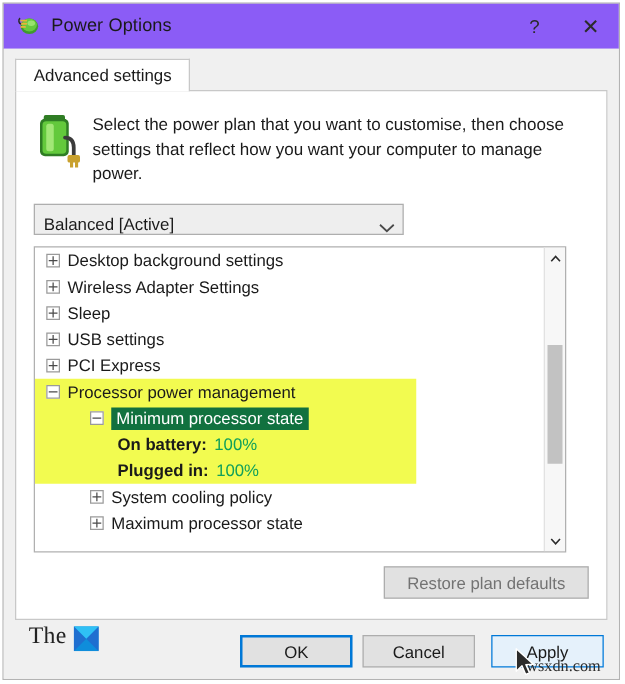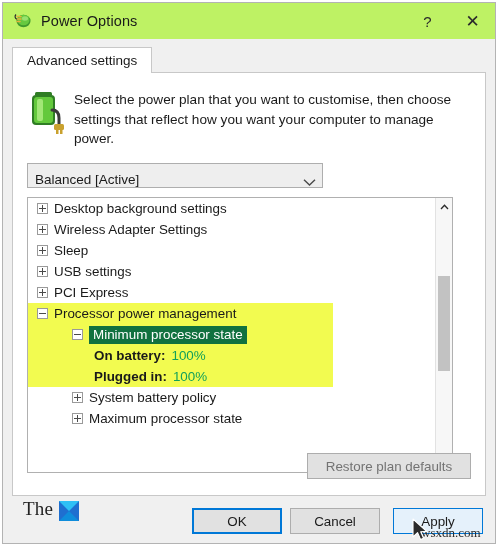--- a/index.html
+++ b/index.html
@@ -25,21 +25,21 @@
     border: 1px solid #b3b3b3;
     background: #f0f0f0;
     box-sizing: border-box;
     display: flex;
     flex-direction: column;
   }
 
   
   #titlebar {
     height: 36px;
-    background: #bef264;
+    background: #8b5cf6;
     display: flex;
     align-items: center;
     flex: 0 0 auto;
     position: relative;
   }
   #app-icon {
     width: 20px;
     height: 20px;
     margin-left: 9px;
     margin-right: 9px;
@@ -163,21 +163,21 @@
     align-items: center;
     justify-content: center;
   }
 
   
   #tree-box {
     position: absolute;
     left: 14px;
     top: 124px;
     width: 426px;
-    height: 276px;
+    height: 245px;
     border: 1px solid #b0b0b0;
     background: #ffffff;
     box-sizing: border-box;
     overflow: hidden;
   }
   #tree-scroll-area {
     position: absolute;
     left: 0;
     top: 0;
     right: 17px;
@@ -474,21 +474,21 @@
             <span class="value-num">100%</span>
           </div>
 
           <div class="tree-row indent-2">
             <span class="value-label">Plugged in:</span>
             <span class="value-num">100%</span>
           </div>
 
           <div class="tree-row indent-1">
             <span class="expander plus"></span>
-            <span class="tree-label">System battery policy</span>
+            <span class="tree-label">System cooling policy</span>
           </div>
 
           <div class="tree-row indent-1">
             <span class="expander plus"></span>
             <span class="tree-label">Maximum processor state</span>
           </div>
         </div>
 
         <div id="tree-scrollbar">
           <div class="sb-arrow" id="sb-up">

